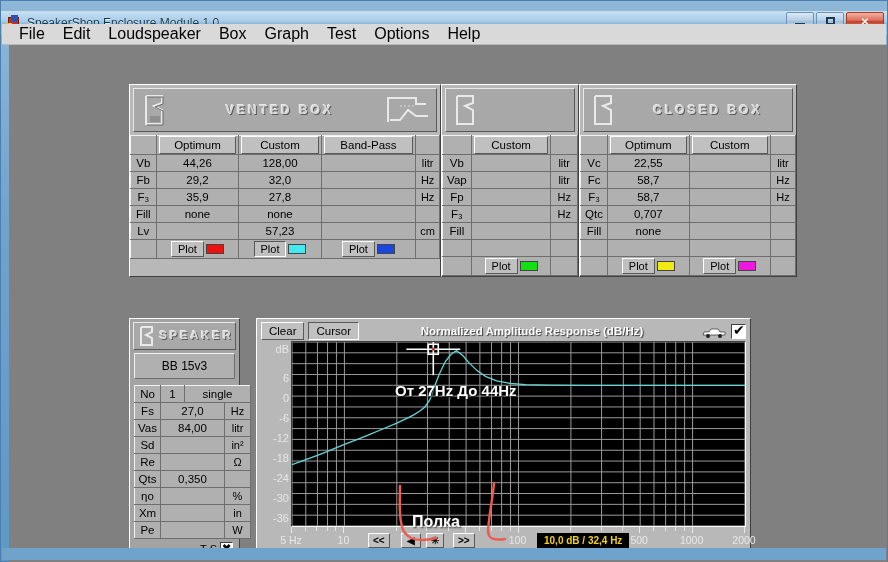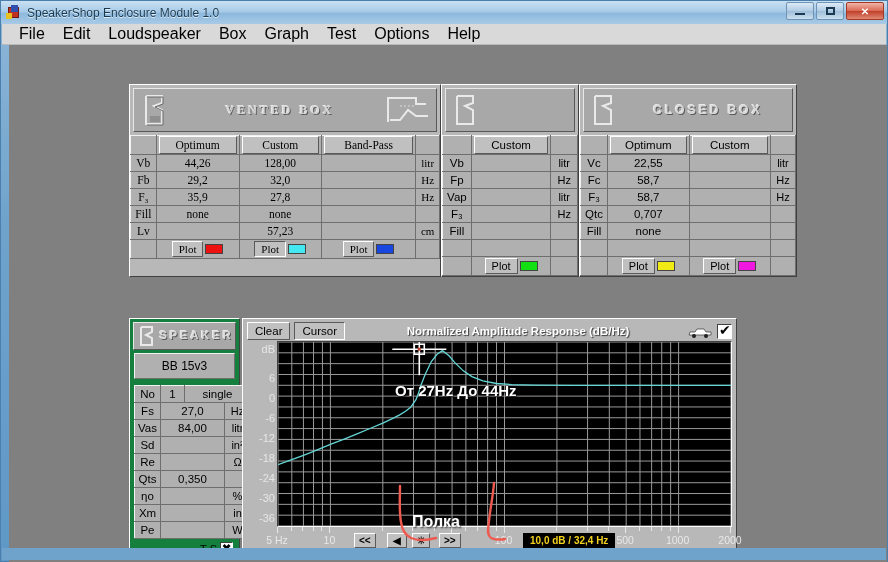--- a/index.html
+++ b/index.html
@@ -11,21 +11,21 @@
     overflow:hidden;
     position:relative;
   }
   
   #win {
     position:absolute; left:0; top:0; width:888px; height:562px;
     background:linear-gradient(to bottom,#8fb7d8 0%, #6fa3cc 40%, #5e98c6 100%);
     border:1px solid #4a7fae;
   }
   #titlebar {
-    position:absolute; left:0; top:0; width:886px; height:23px;
+    position:absolute; left:0; top:10px; width:886px; height:23px;
     background:linear-gradient(to bottom,#c9e0f2 0%, #a9cbe8 45%, #8db9de 55%, #a8cae6 100%);
     display:flex; align-items:center;
   }
   #appicon {
     width:16px; height:16px; margin-left:5px; margin-right:5px;
     position:relative; flex:0 0 auto;
   }
   #appicon .b1{position:absolute;left:2px;top:2px;width:11px;height:11px;background:#c03020;border:1px solid #701a10;}
   #appicon .b2{position:absolute;left:5px;top:0px;width:7px;height:7px;background:#3050b0;}
   #appicon .b3{position:absolute;left:0px;top:8px;width:6px;height:6px;background:#e8c020;}
@@ -109,22 +109,22 @@
     border-top:1px solid #5a5a5a; border-left:1px solid #5a5a5a;
     border-right:1px solid #ffffff; border-bottom:1px solid #ffffff;
   }
   .plotcell { padding:1px 2px !important; }
   .plotwrap { display:flex; align-items:center; justify-content:center; gap:0; }
   .plotbtn { font-size:11px; padding:0px 6px; }
   .swatch { width:18px; height:10px; border:1px solid #444; margin-left:2px;}
 
   
   #bottom { position:absolute; left:120px; top:273px; display:flex; }
-  #speakerpanel { width:111px; background:#15803d; }
-  #graphpanel { width:495px; background:#b8b8b8; margin-left:2px; }
+  #speakerpanel { width:111px; background:#a3a3a3; }
+  #graphpanel { width:495px; background:#b8b8b8; margin-left:16px; }
 
   .spkbanner {
     height:28px; margin:3px; background:#a8a8a8;
     display:flex;align-items:center;
     border-top:1px solid #e8e8e8; border-left:1px solid #e8e8e8;
     border-right:1px solid #585858; border-bottom:1px solid #585858;
   }
   .spkname {
     height:26px; background:#b0b0b0; margin:0 4px;
     display:flex;align-items:center;justify-content:center;
@@ -198,21 +198,21 @@
     <div class="menu-item">Graph</div>
     <div class="menu-item">Test</div>
     <div class="menu-item">Options</div>
     <div class="menu-item">Help</div>
   </div>
 
   <div id="client">
 
     <div id="boxrow">
 
-      <div class="boxgroup raised" style="width:312px;font-family:Liberation Serif, serif;">
+      <div class="boxgroup raised" style="width:312px;">
         <div class="banner">
           <div class="spk-glyph">
             <svg width="34" height="34" viewBox="0 0 34 34">
               <polyline points="6,3 22,3 22,10 14,13 22,17 22,31 6,31 6,3" fill="none" stroke="#e9e9e9" stroke-width="2"></polyline>
               <polyline points="7,4 23,4 23,11 15,14 23,18 23,32 7,32" fill="none" stroke="#6a6a6a" stroke-width="1"></polyline>
               <line x1="10" y1="24" x2="20" y2="24" stroke="#777" stroke-width="1"></line>
               <line x1="10" y1="26" x2="20" y2="26" stroke="#777" stroke-width="1"></line>
               <line x1="10" y1="28" x2="20" y2="28" stroke="#777" stroke-width="1"></line>
             </svg>
           </div>
@@ -317,28 +317,28 @@
                   <span class="btn3d">Custom</span>
                 </td>
             <td class="unit"></td>
           </tr>
           <tr>
             <td class="lbl">Vb</td>
             <td></td>
             <td class="unit">litr</td>
           </tr>
           <tr>
+            <td class="lbl">Vap</td>
+            <td></td>
+            <td class="unit">litr</td>
+          </tr>
+          <tr>
             <td class="lbl">Fp</td>
             <td></td>
             <td class="unit">Hz</td>
-          </tr>
-          <tr>
-            <td class="lbl">Vap</td>
-            <td></td>
-            <td class="unit">litr</td>
           </tr>
           <tr>
             <td class="lbl">F₃</td>
             <td></td>
             <td class="unit">Hz</td>
           </tr>
           <tr>
             <td class="lbl">Fill</td>
             <td></td>
             <td class="unit"></td>

